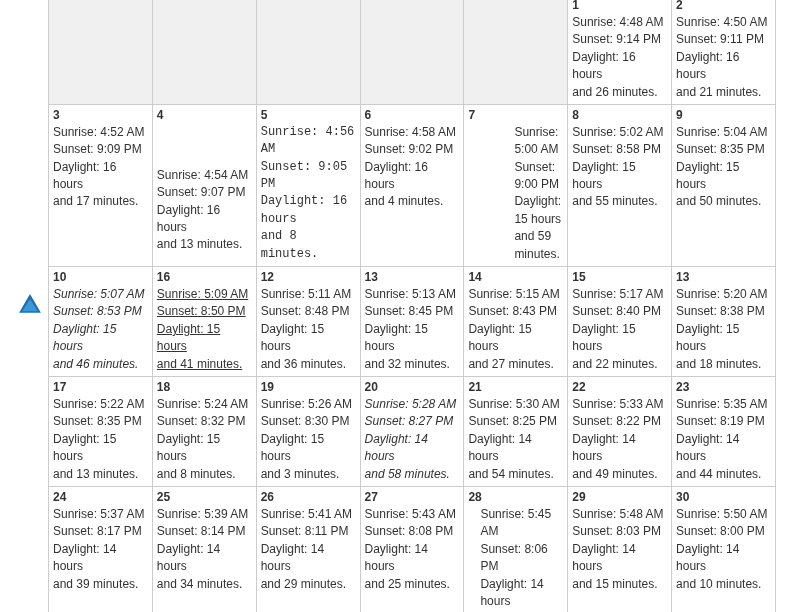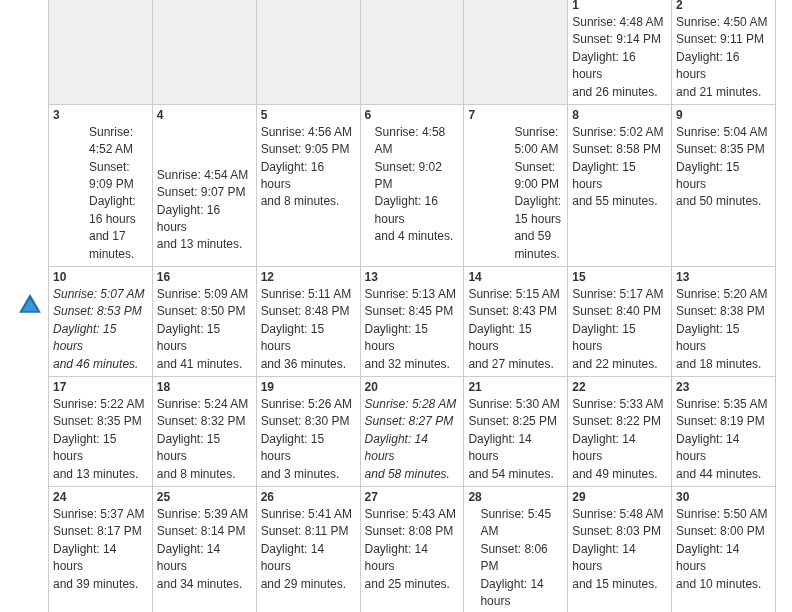--- a/index.html
+++ b/index.html
@@ -149,42 +149,42 @@
             <span class="day-num">2</span>
             <div class="day-info" style="white-space: pre-line;">Sunrise: 4:50 AM
 Sunset: 9:11 PM
 Daylight: 16 hours
 and 21 minutes.</div>
           </td>
         </tr>
         <tr>
           <td>
             <span class="day-num">3</span>
-            <div class="day-info" style="white-space: pre-line; margin-left: 36px;">Sunrise: 4:52 AM
+            <div class="day-info" style="white-space: pre-line;">Sunrise: 4:52 AM
 Sunset: 9:09 PM
 Daylight: 16 hours
 and 17 minutes.</div>
           </td>
           <td>
             <span class="day-num">4</span>
             <div class="day-info" style="white-space: pre-line; margin-top: 45px;">Sunrise: 4:54 AM
 Sunset: 9:07 PM
 Daylight: 16 hours
 and 13 minutes.</div>
           </td>
           <td>
             <span class="day-num">5</span>
-            <div class="day-info" style="white-space: pre-line;">Sunrise: 4:56 AM
+            <div class="day-info" style="white-space: pre-line; font-family: Liberation Mono, monospace;">Sunrise: 4:56 AM
 Sunset: 9:05 PM
 Daylight: 16 hours
 and 8 minutes.</div>
           </td>
           <td>
             <span class="day-num">6</span>
-            <div class="day-info" style="white-space: pre-line; margin-left: 10px;">Sunrise: 4:58 AM
+            <div class="day-info" style="white-space: pre-line;">Sunrise: 4:58 AM
 Sunset: 9:02 PM
 Daylight: 16 hours
 and 4 minutes.</div>
           </td>
           <td>
             <span class="day-num">7</span>
             <div class="day-info" style="white-space: pre-line; margin-left: 46px;">Sunrise: 5:00 AM
 Sunset: 9:00 PM
 Daylight: 15 hours
 and 59 minutes.</div>
@@ -207,21 +207,21 @@
         <tr>
           <td>
             <span class="day-num">10</span>
             <div class="day-info" style="white-space: pre-line; font-style: italic;">Sunrise: 5:07 AM
 Sunset: 8:53 PM
 Daylight: 15 hours
 and 46 minutes.</div>
           </td>
           <td>
             <span class="day-num">16</span>
-            <div class="day-info" style="white-space: pre-line;">Sunrise: 5:09 AM
+            <div class="day-info" style="white-space: pre-line; text-decoration: underline;">Sunrise: 5:09 AM
 Sunset: 8:50 PM
 Daylight: 15 hours
 and 41 minutes.</div>
           </td>
           <td>
             <span class="day-num">12</span>
             <div class="day-info" style="white-space: pre-line;">Sunrise: 5:11 AM
 Sunset: 8:48 PM
 Daylight: 15 hours
 and 36 minutes.</div>

